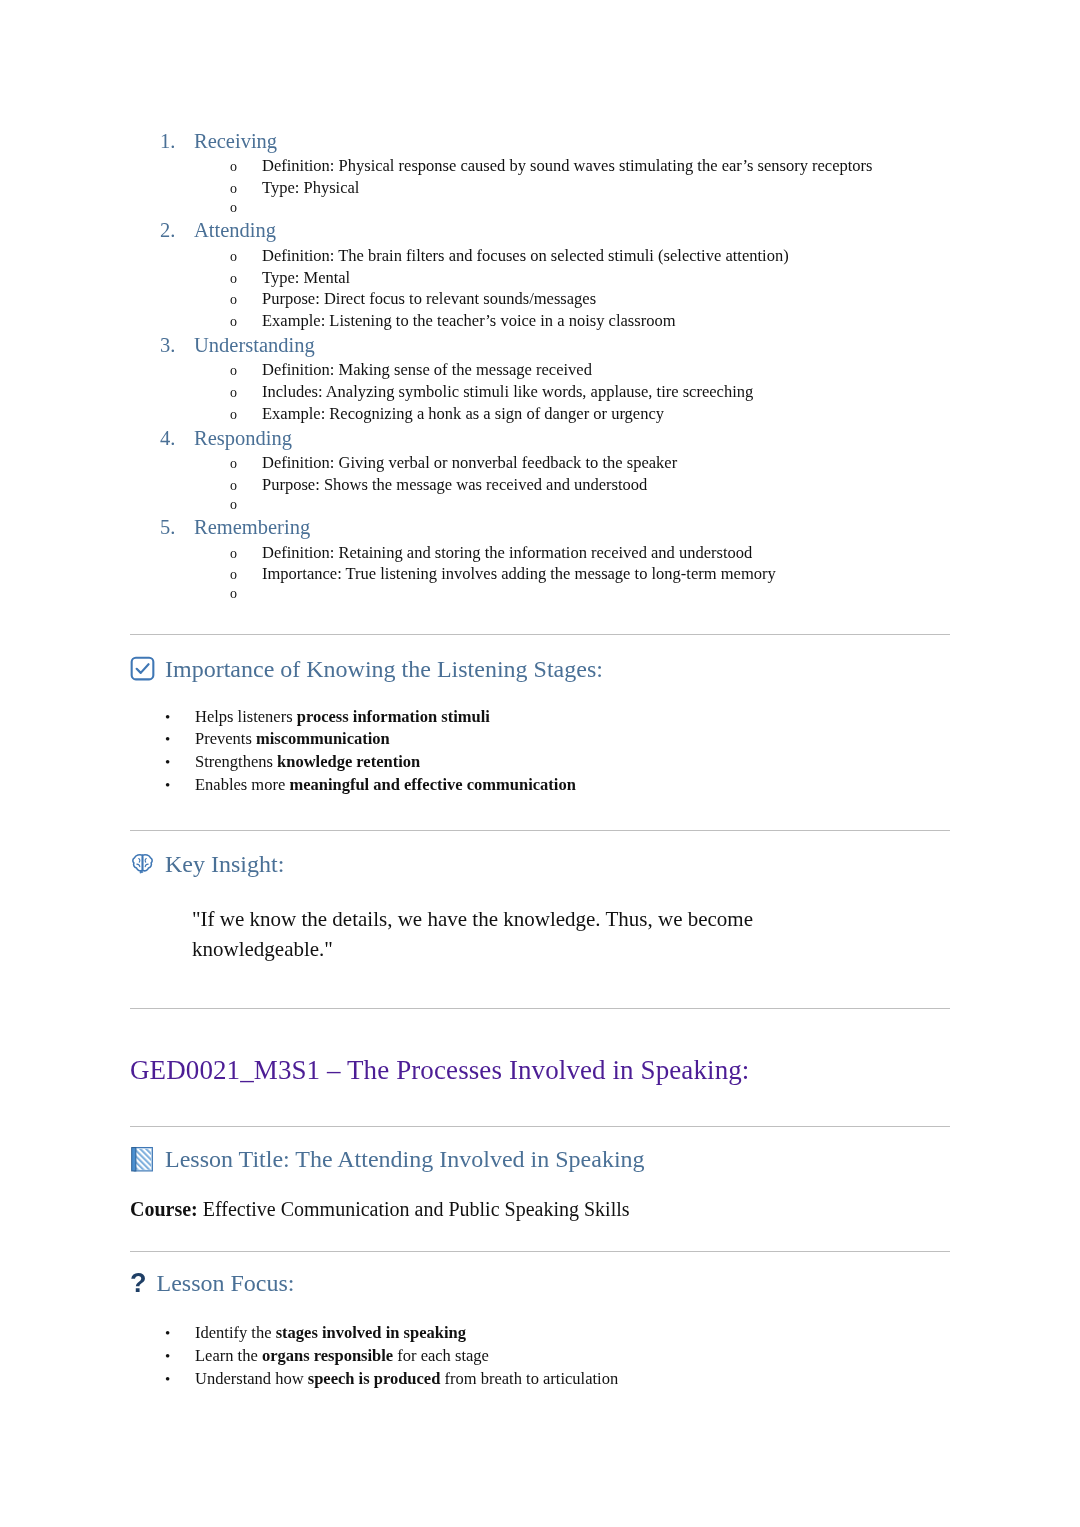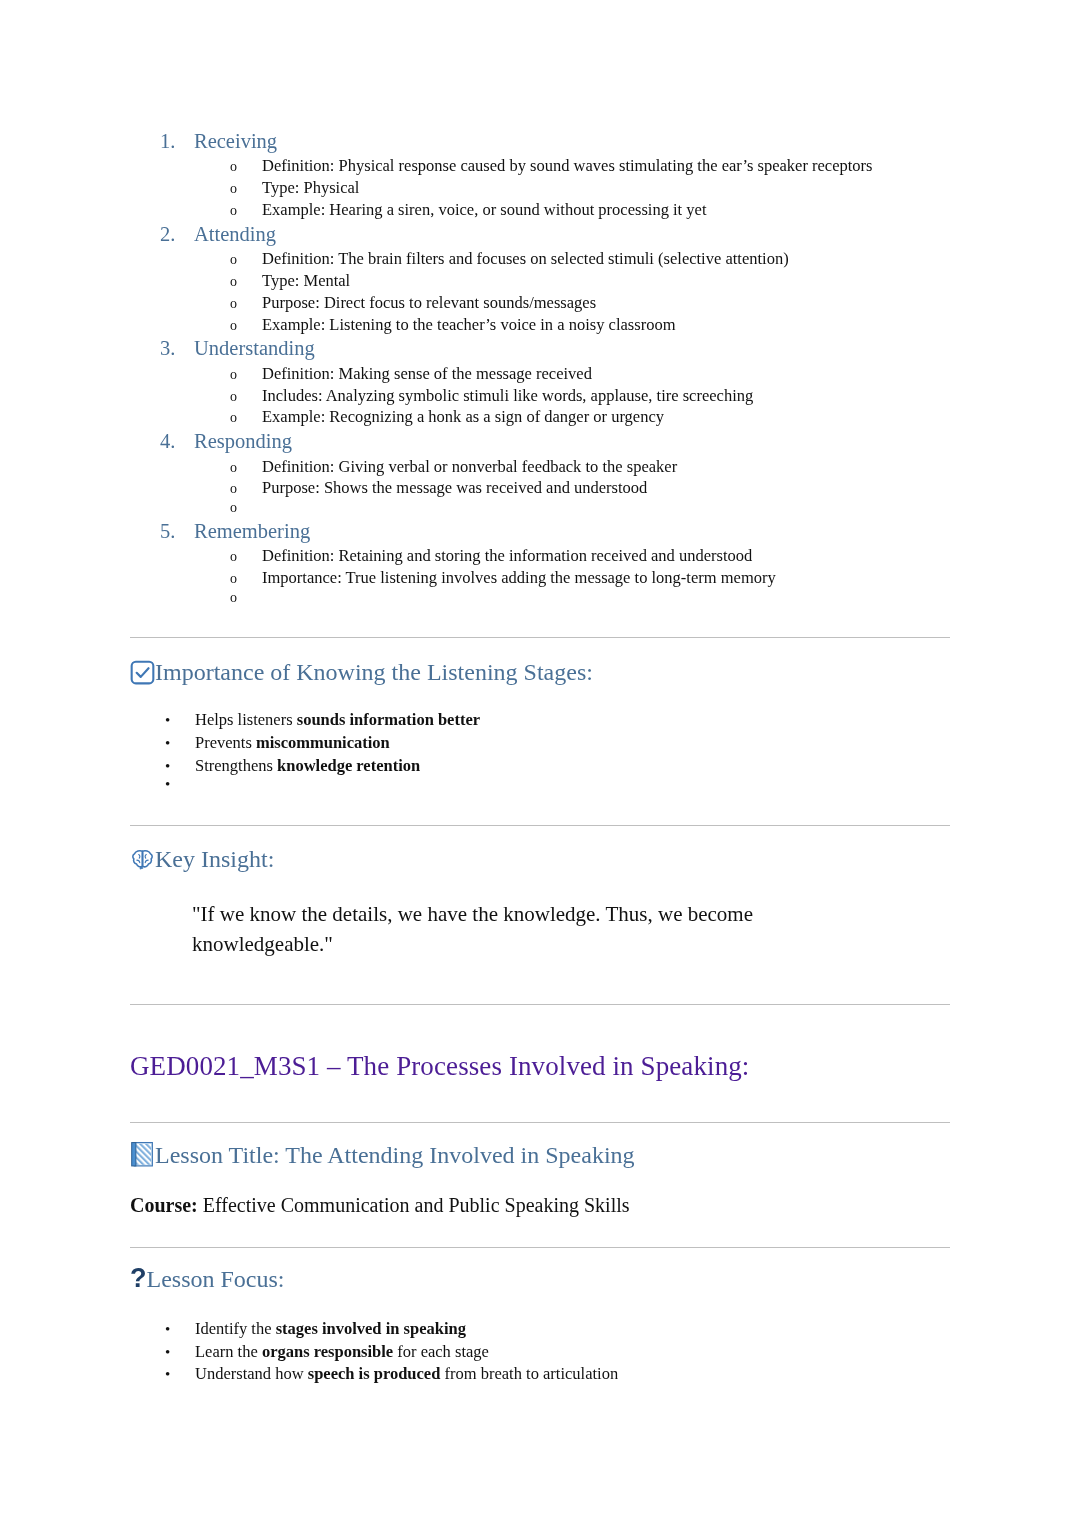--- a/index.html
+++ b/index.html
@@ -74,21 +74,21 @@
     background: #bfbfbf;
     border: 0;
     margin: 0;
     width: 820px;
   }
 
   
   .sec-head {
     display: flex;
     align-items: center;
-    gap: 0;
+    gap: 10px;
     color: #4a7096;
     font-size: 24px;
     line-height: 1.25;
   }
   .sec-head .label { color: #4a7096; }
 
   .icon-box { display: inline-block; line-height: 0; }
 
   
   .blist {
@@ -145,29 +145,28 @@
 
   <ol class="olist" id="stages-root">
       <li class="ostage">
         <div class="ostage-head">
           <span class="ostage-num">1.</span>
           <span class="ostage-title">Receiving</span>
         </div>
         <ul class="sublist">
           <li class="subitem">
             <span class="submark">o</span>
-            <span class="subtext"><b>Definition:</b><span> Physical response caused by sound waves stimulating the ear’s speaker receptors</span></span>
+            <span class="subtext"><b>Definition:</b><span> Physical response caused by sound waves stimulating the ear’s sensory receptors</span></span>
           </li>
           <li class="subitem">
             <span class="submark">o</span>
             <span class="subtext"><b>Type:</b><span> Physical</span></span>
           </li>
           <li class="subitem">
             <span class="submark">o</span>
-            <span class="subtext"><b>Example:</b><span> Hearing a siren, voice, or sound without processing it yet</span></span>
           </li>
         </ul>
       </li>
       <li class="ostage">
         <div class="ostage-head">
           <span class="ostage-num">2.</span>
           <span class="ostage-title">Attending</span>
         </div>
         <ul class="sublist">
           <li class="subitem">
@@ -259,32 +258,33 @@
         <path d="M6.4 12.3 L10.3 16.2 L17.8 7.9" fill="none" stroke="#3f77b5" stroke-width="2.1" stroke-linecap="round" stroke-linejoin="round"></path>
       </svg>
     </span>
     <span class="label">Importance of Knowing the Listening Stages:</span>
   </div>
 
   <div style="height:22px"></div>
   <ul class="blist" id="importance-root">
       <li class="bitem">
         <span class="bmark">•</span>
-        <span><span>Helps listeners </span><b>sounds information better</b></span>
+        <span><span>Helps listeners </span><b>process information stimuli</b></span>
       </li>
       <li class="bitem">
         <span class="bmark">•</span>
         <span><span>Prevents </span><b>miscommunication</b></span>
       </li>
       <li class="bitem">
         <span class="bmark">•</span>
         <span><span>Strengthens </span><b>knowledge retention</b></span>
       </li>
       <li class="bitem">
         <span class="bmark">•</span>
+        <span><span>Enables more </span><b>meaningful and effective communication</b></span>
       </li>
     </ul>
 
   <div style="height:33px"></div>
   <hr class="divider">
   <div style="height:18px"></div>
 
   <div class="sec-head">
     <span class="icon-box">
       <svg width="25" height="25" viewBox="0 0 24 24">

